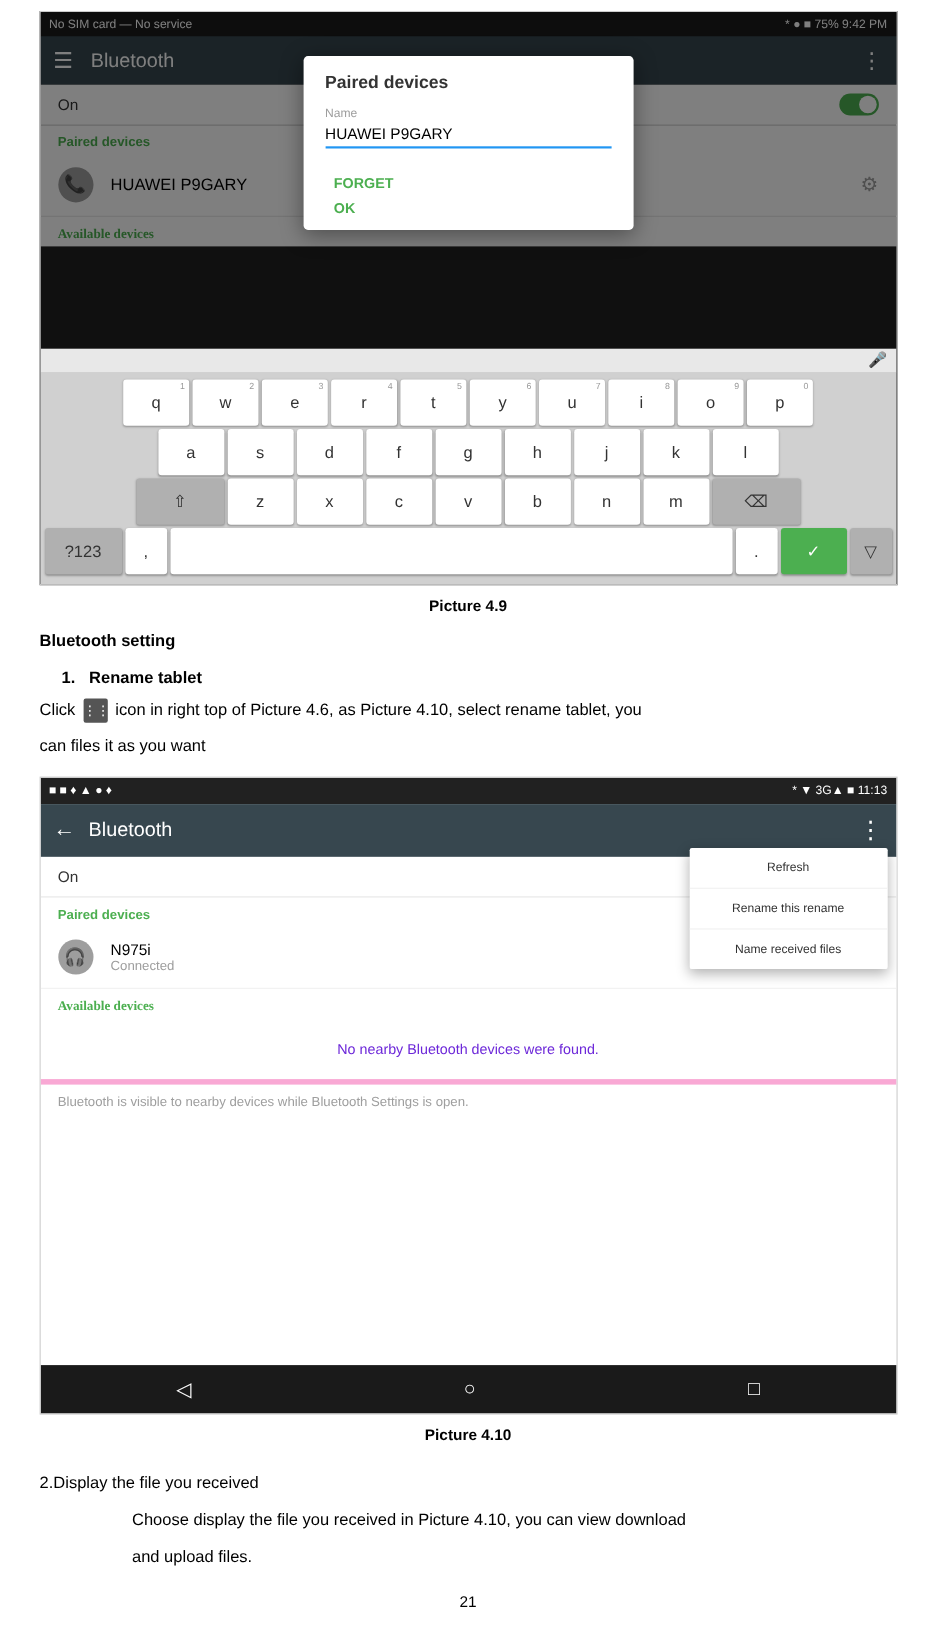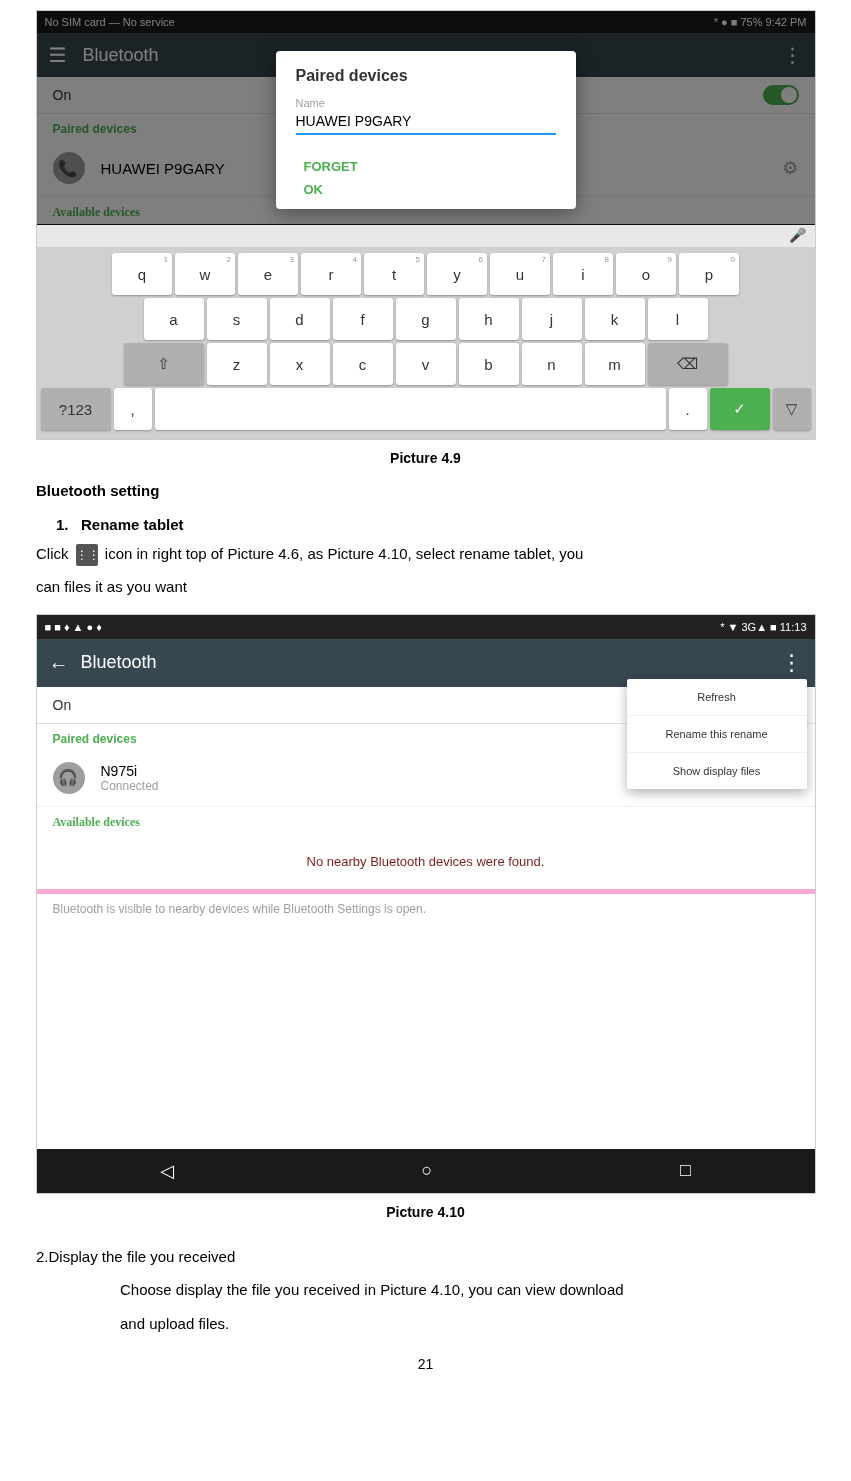--- a/index.html
+++ b/index.html
@@ -16,21 +16,21 @@
     .screenshot-container {
       margin: 10px auto;
       width: 780px;
       border: 1px solid #ccc;
       position: relative;
       background: #1a1a1a;
       overflow: hidden;
     }
 
     .sc1 {
-      height: 430px;
+      height: 522px;
       background: #212121;
     }
 
     
     .status-bar {
       display: flex;
       justify-content: space-between;
       align-items: center;
       padding: 2px 8px;
       background: #1a1a1a;
@@ -321,21 +321,21 @@
       color: #333;
       cursor: pointer;
       border-bottom: 1px solid #f0f0f0;
       text-align: center;
     }
     .dropdown-item:last-child { border-bottom: none; }
 
     
     .no-devices {
       text-align: center;
-      color: #7f1d1d;
+      color: #6d28d9;
       font-size: 13px;
       padding: 20px 16px;
     }
     .visibility-note {
       font-size: 12px;
       color: #9e9e9e;
       padding: 8px 16px;
       border-top: 5px solid #f9a8d4;
     }
 
@@ -513,21 +513,21 @@
 
   <div class="available-section">
     <div class="available-header">Available devices</div>
     <div class="no-devices">No nearby Bluetooth devices were found.</div>
   </div>
   <div class="visibility-note">Bluetooth is visible to nearby devices while Bluetooth Settings is open.</div>
 
   <div class="dropdown-menu">
     <div class="dropdown-item">Refresh</div>
     <div class="dropdown-item">Rename this rename</div>
-    <div class="dropdown-item">Show display files</div>
+    <div class="dropdown-item">Name received files</div>
   </div>
 
   <div class="bottom-nav">
     <span class="nav-btn">◁</span>
     <span class="nav-btn">○</span>
     <span class="nav-btn">□</span>
   </div>
 </div>
 
 <div class="caption">Picture 4.10</div>

